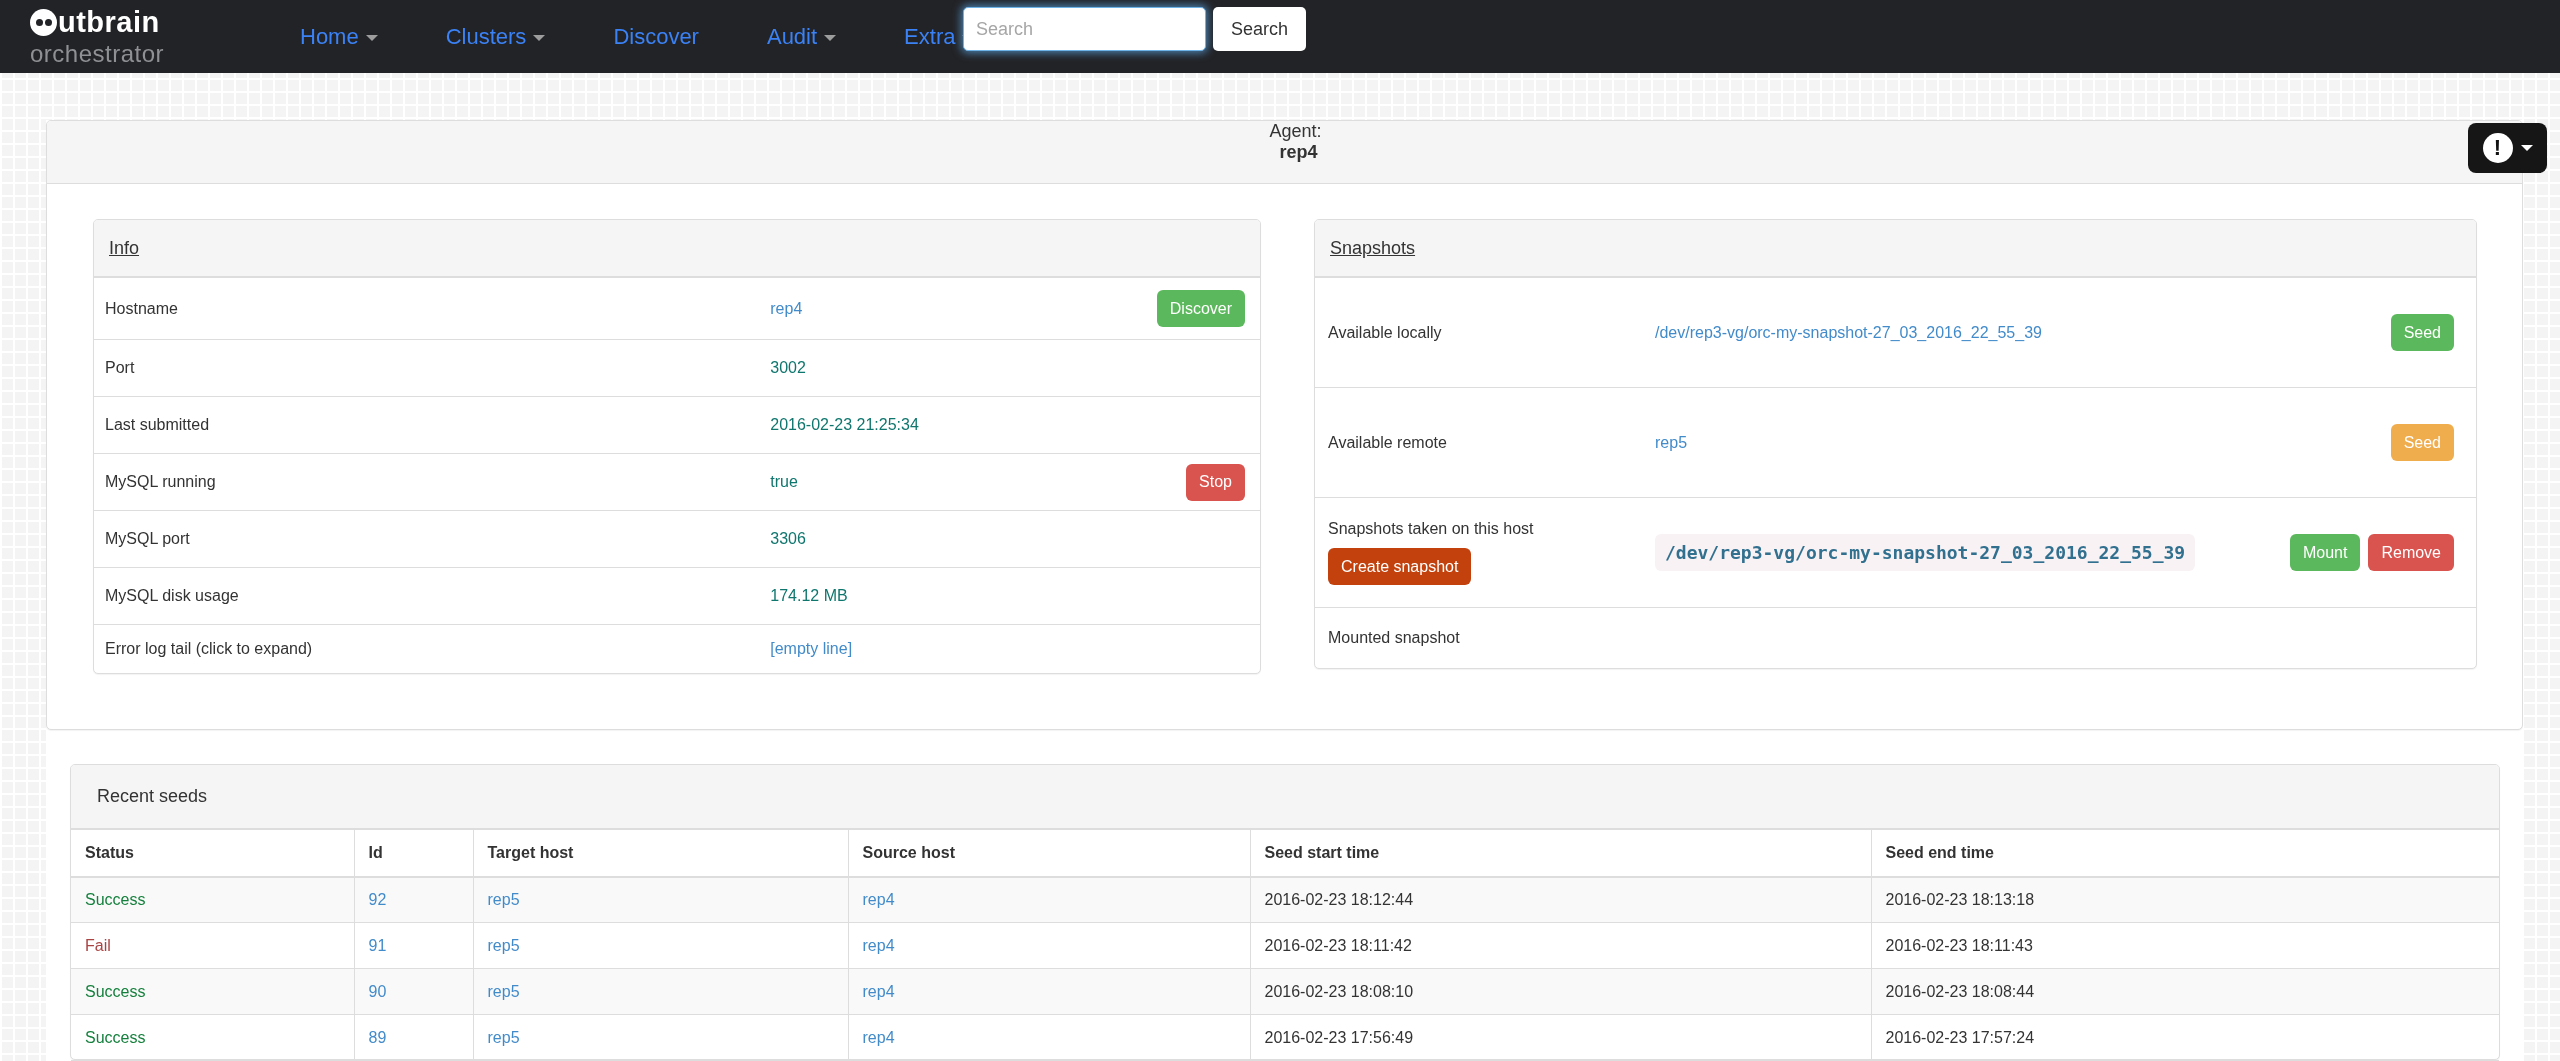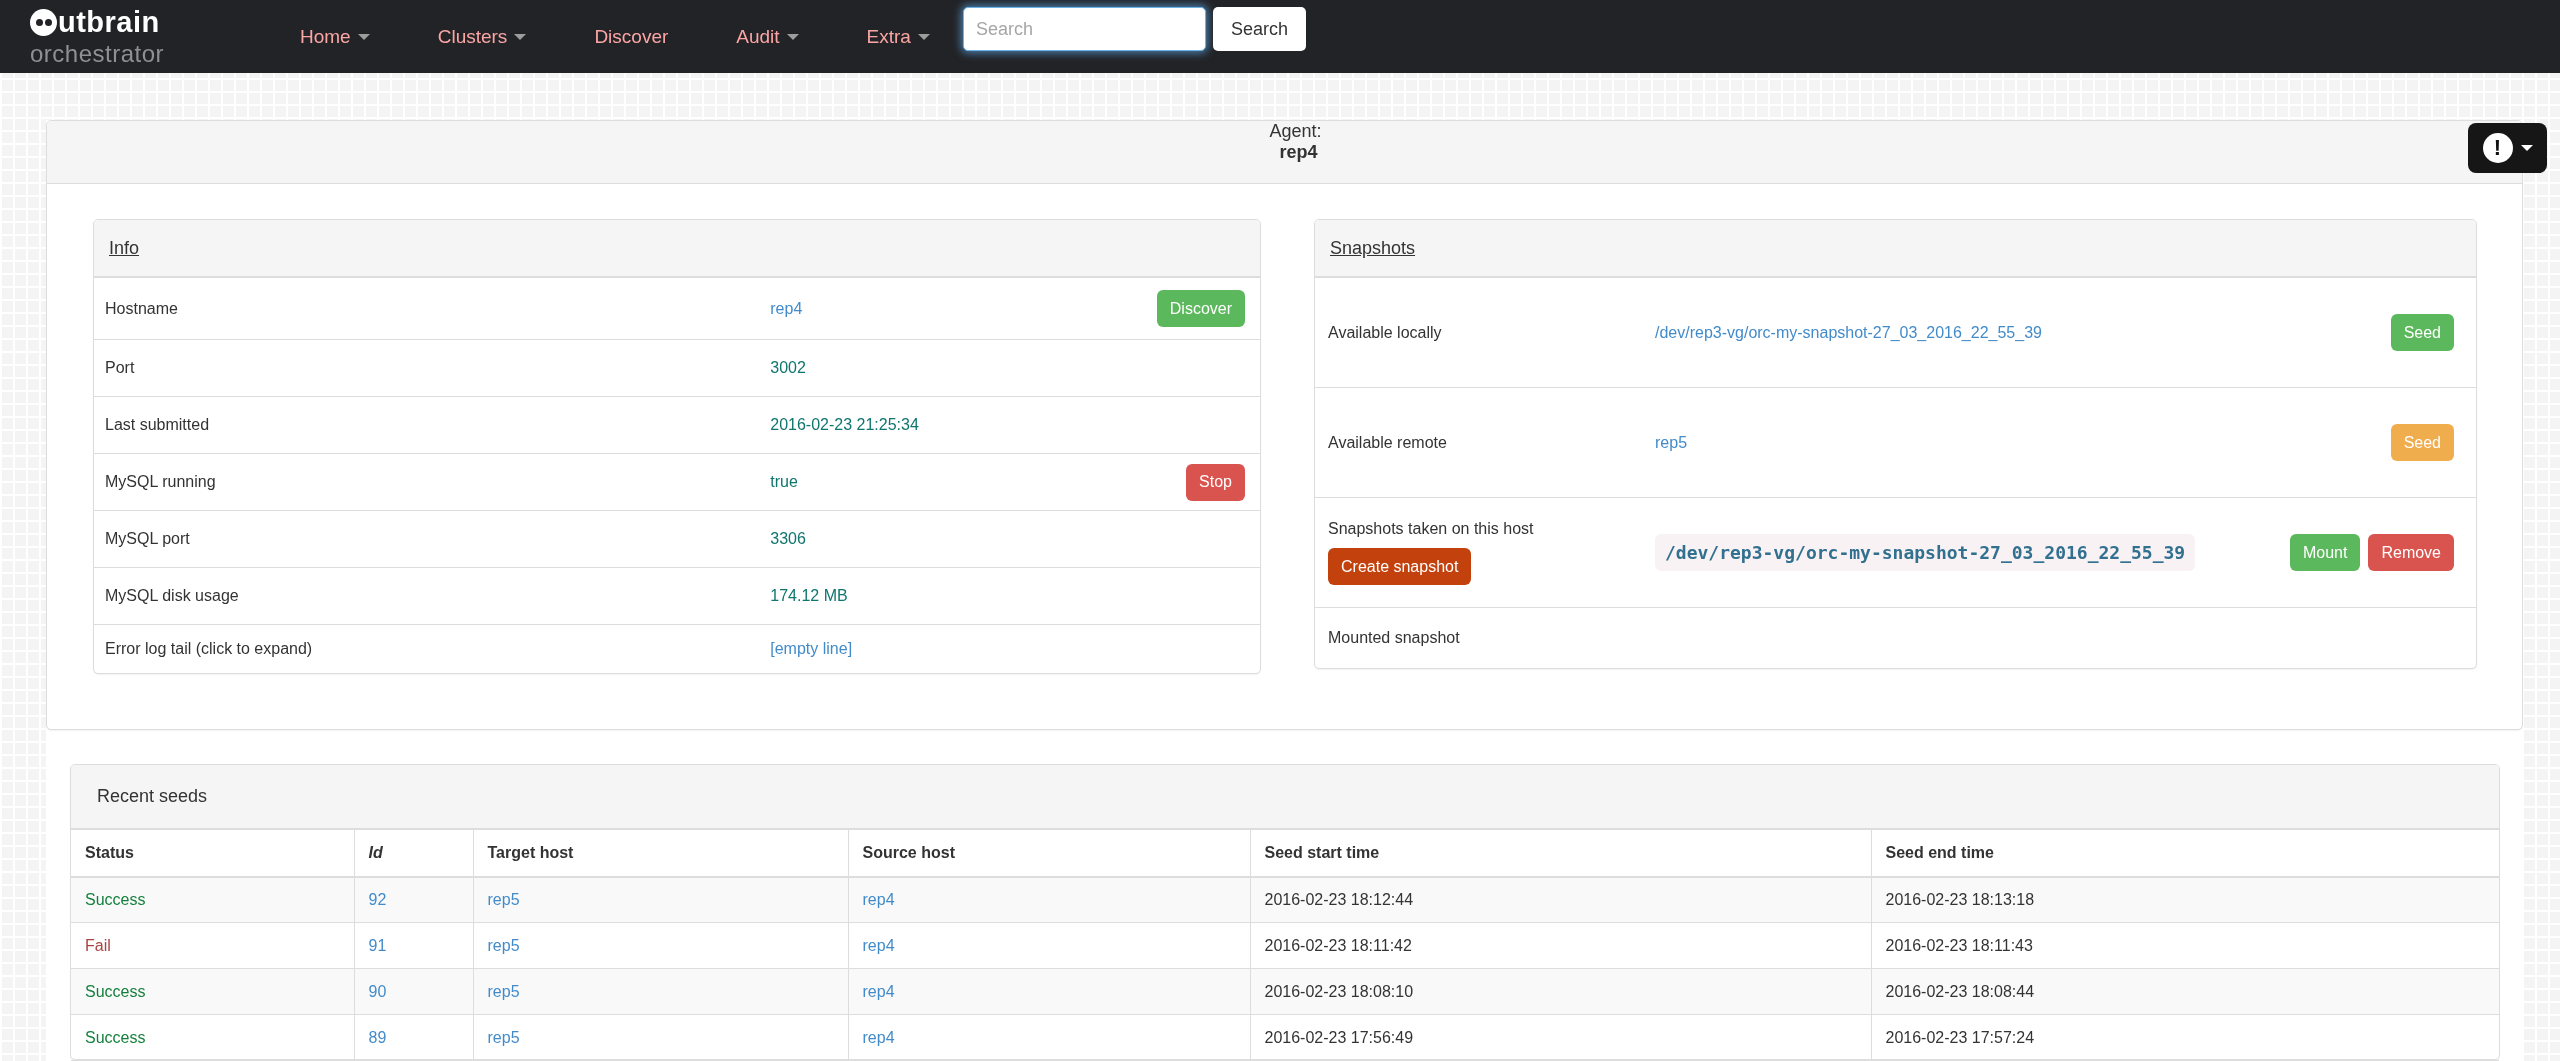--- a/index.html
+++ b/index.html
@@ -13,21 +13,21 @@
   
   .navbar { position:absolute; left:0; top:0; width:2560px; height:73px; background:#222326; z-index:10; }
   .brand { position:absolute; left:30px; top:5px; cursor:pointer; }
   .brand-line1 { display:flex; align-items:center; height:34px; }
   .logo-mark { width:27px; height:27px; border-radius:50%; background:#fff; display:inline-flex; align-items:center; justify-content:center; margin-right:1px; }
   .logo-mark .dots { display:flex; gap:2px; }
   .logo-mark .dots span { width:7px; height:7px; border-radius:50%; background:#222326; display:inline-block; }
   .brand-rest { color:#fff; font-size:29px; font-weight:bold; letter-spacing:0.5px; line-height:27px; }
   .brand-sub { color:#8e9093; font-size:24px; line-height:26px; margin-top:2px; letter-spacing:0.5px; }
   .nav-items { position:absolute; left:266px; top:0; height:73px; display:flex; align-items:center; list-style:none; }
-  .nav-item { padding:0 34px; color:#fca5a5; font-size:19px; cursor:pointer; white-space:nowrap;text-align:center; }
+  .nav-item { padding:0 34px; color:#3b82f6; font-size:22px; cursor:pointer; white-space:nowrap;text-align:center; }
   .caret { display:inline-block; width:0; height:0; border-left:6px solid transparent; border-right:6px solid transparent; border-top:6px solid #9d9d9d; margin-left:7px; vertical-align:middle; }
   .navbar-search { position:absolute; left:963px; top:7px; display:flex; }
   .search-input { width:243px; height:44px; border-radius:5px; border:1px solid #6db3e8; box-shadow:0 0 9px 2px rgba(93,169,233,.7); font-size:18px; padding:0 12px; outline:none; font-family:"Liberation Sans", sans-serif; }
   .search-input::placeholder { color:#a6a6a6; }
   .search-btn { margin-left:7px; width:93px; height:44px; background:#fff; color:#333; border:none; border-radius:5px; font-size:18px; cursor:pointer; font-family:"Liberation Sans", sans-serif; }
   
   .content { position:absolute; left:46px; top:120px; width:2477px; height:941px; background:#fff; }
   .panel { background:#fff; border:1px solid #ddd; border-radius:5px; box-shadow:0 1px 1px rgba(0,0,0,.05); }
   .panel-heading { background:#f5f5f5; border-bottom:1px solid #ddd; border-radius:4px 4px 0 0; font-size:18px; color:#333; display:flex; align-items:center; }
   
@@ -70,21 +70,21 @@
   .seeds-heading { height:64px; padding-left:26px; }
   table.seeds { width:100%; border-collapse:collapse; font-size:16px; }
   table.seeds th, table.seeds td { border:1px solid #ddd; text-align:left; padding:0 0 0 14px; }
   table.seeds th { height:47px; font-weight:bold; border-bottom-width:2px; }
   table.seeds td { height:46px; }
   table.seeds th:first-child, table.seeds td:first-child { border-left:none; }
   table.seeds th:last-child, table.seeds td:last-child { border-right:none; }
   table.seeds tbody tr:nth-child(odd) { background:#f9f9f9; }
   .st-success { color:#15803d; }
   .st-fail { color:#a94442; }
-  .c-status{width:283px;} .c-id{width:119px;font-style:italic;} .c-target{width:375px;} .c-source{width:402px;} .c-start{width:621px;}
+  .c-status{width:283px;} .c-id{width:119px;} .c-target{width:375px;} .c-source{width:402px;} .c-start{width:621px;}
 </style>
 </head>
 <body>
 
 <div class="navbar">
   <div class="brand">
     <div class="brand-line1">
       <span class="logo-mark">
           <span class="dots">
             <span></span>

